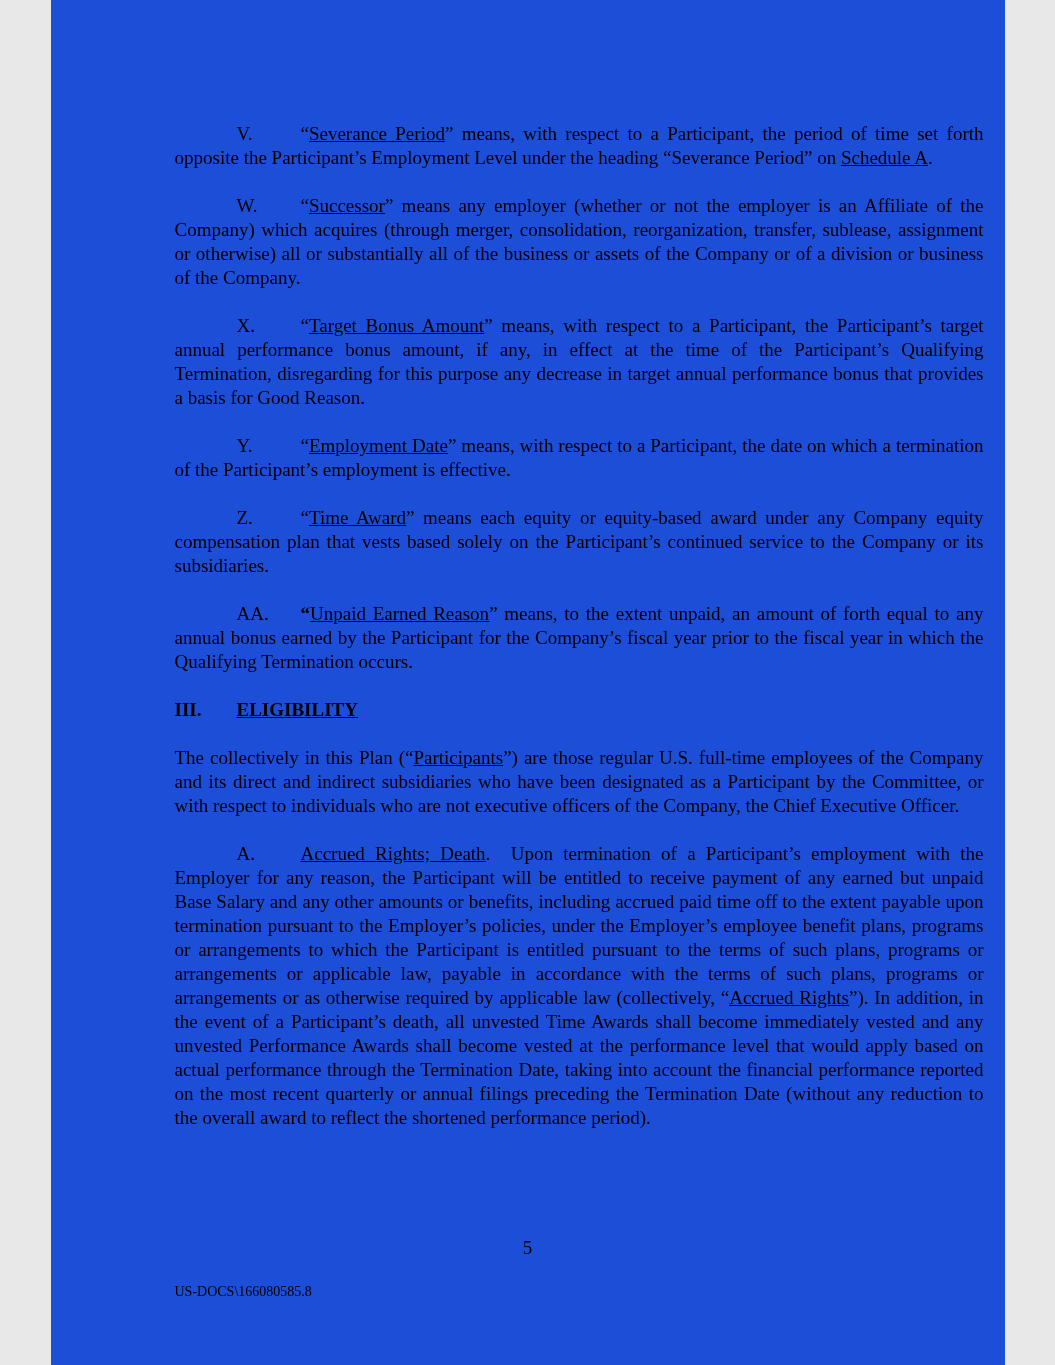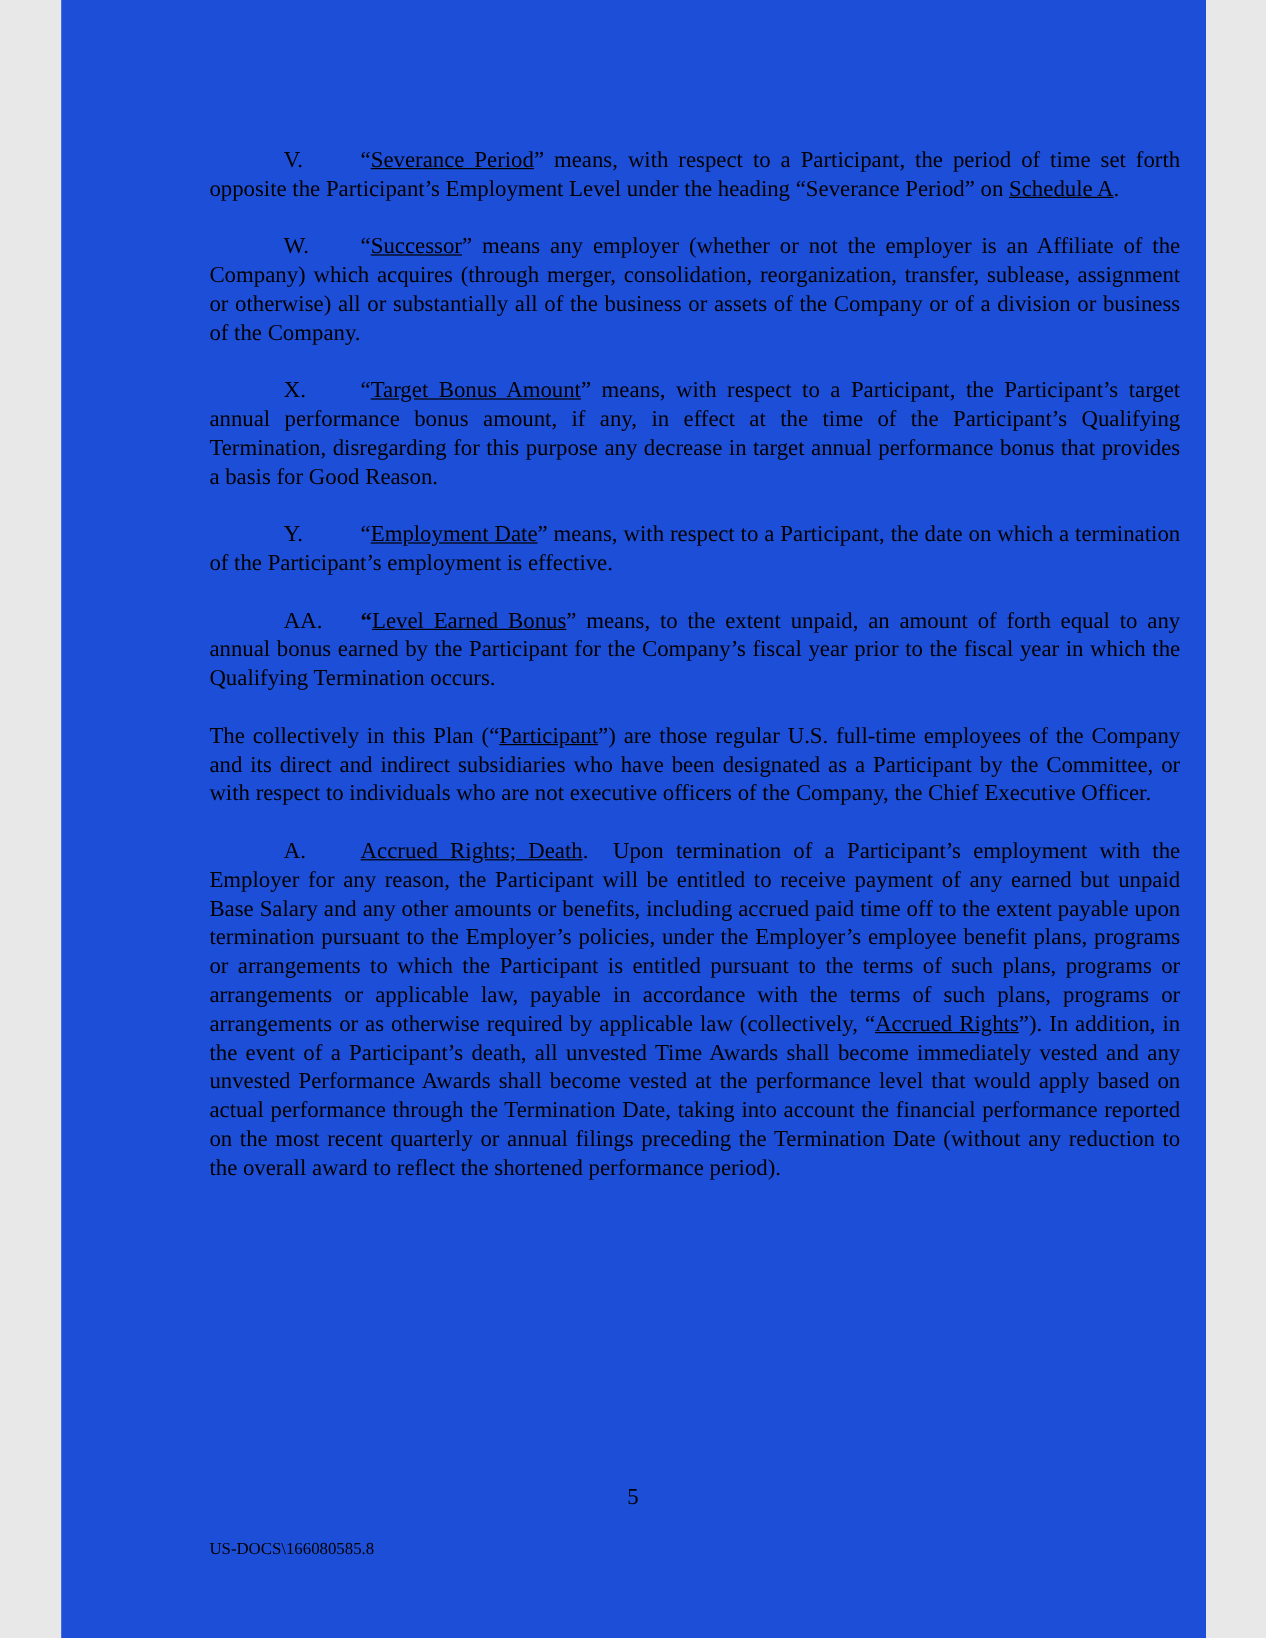--- a/index.html
+++ b/index.html
@@ -58,19 +58,21 @@
 </style>
 </head>
 <body>
 
 <div class="page">
   <div class="content" id="doc-content">
       <p class="para indented"><span class="d-label">V.</span><span>“</span><span class="u">Severance Period</span><span>” means, with respect to a Participant, the period of time set forth opposite the Participant’s Employment Level under the heading “Severance Period” on </span><span class="u">Schedule A</span><span>.</span></p>
       <p class="para indented"><span class="d-label">W.</span><span>“</span><span class="u">Successor</span><span>” means any employer (whether or not the employer is an Affiliate of the Company) which acquires (through merger, consolidation, reorganization, transfer, sublease, assignment or otherwise) all or substantially all of the business or assets of the Company or of a division or business of the Company.</span></p>
       <p class="para indented"><span class="d-label">X.</span><span>“</span><span class="u">Target Bonus Amount</span><span>” means, with respect to a Participant, the Participant’s target annual performance bonus amount, if any, in effect at the time of the Participant’s Qualifying Termination, disregarding for this purpose any decrease in target annual performance bonus that provides a basis for Good Reason.</span></p>
       <p class="para indented"><span class="d-label">Y.</span><span>“</span><span class="u">Employment Date</span><span>” means, with respect to a Participant, the date on which a termination of the Participant’s employment is effective.</span></p>
-      <p class="para indented"><span class="d-label">AA.</span><span class="b">“</span><span class="u">Level Earned Bonus</span><span>” means, to the extent unpaid, an amount of forth equal to any annual bonus earned by the Participant for the Company’s fiscal year prior to the fiscal year in which the Qualifying Termination occurs.</span></p>
-      <p class="para"><span>The collectively in this Plan (“</span><span class="u">Participant</span><span>”) are those regular U.S. full-time employees of the Company and its direct and indirect subsidiaries who have been designated as a Participant by the Committee, or with respect to individuals who are not executive officers of the Company, the Chief Executive Officer.</span></p>
+      <p class="para indented"><span class="d-label">Z.</span><span>“</span><span class="u">Time Award</span><span>” means each equity or equity-based award under any Company equity compensation plan that vests based solely on the Participant’s continued service to the Company or its subsidiaries.</span></p>
+      <p class="para indented"><span class="d-label">AA.</span><span class="b">“</span><span class="u">Unpaid Earned Reason</span><span>” means, to the extent unpaid, an amount of forth equal to any annual bonus earned by the Participant for the Company’s fiscal year prior to the fiscal year in which the Qualifying Termination occurs.</span></p>
+      <p class="heading"><span class="h-label">III.</span><span class="h-title">ELIGIBILITY</span></p>
+      <p class="para"><span>The collectively in this Plan (“</span><span class="u">Participants</span><span>”) are those regular U.S. full-time employees of the Company and its direct and indirect subsidiaries who have been designated as a Participant by the Committee, or with respect to individuals who are not executive officers of the Company, the Chief Executive Officer.</span></p>
       <p class="para indented"><span class="d-label">A.</span><span class="u">Accrued Rights; Death</span><span>.&nbsp; Upon termination of a Participant’s employment with the Employer for any reason, the Participant will be entitled to receive payment of any earned but unpaid Base Salary and any other amounts or benefits, including accrued paid time off to the extent payable upon termination pursuant to the Employer’s policies, under the Employer’s employee benefit plans, programs or arrangements to which the Participant is entitled pursuant to the terms of such plans, programs or arrangements or applicable law, payable in accordance with the terms of such plans, programs or arrangements or as otherwise required by applicable law (collectively, “</span><span class="u">Accrued Rights</span><span>”). In addition, in the event of a Participant’s death, all unvested Time Awards shall become immediately vested and any unvested Performance Awards shall become vested at the performance level that would apply based on actual performance through the Termination Date, taking into account the financial performance reported on the most recent quarterly or annual filings preceding the Termination Date (without any reduction to the overall award to reflect the shortened performance period).</span></p>
     </div>
   <div class="page-number">5</div>
   <div class="doc-footer">US-DOCS\166080585.8</div>
 </div>
 
 </body></html>

